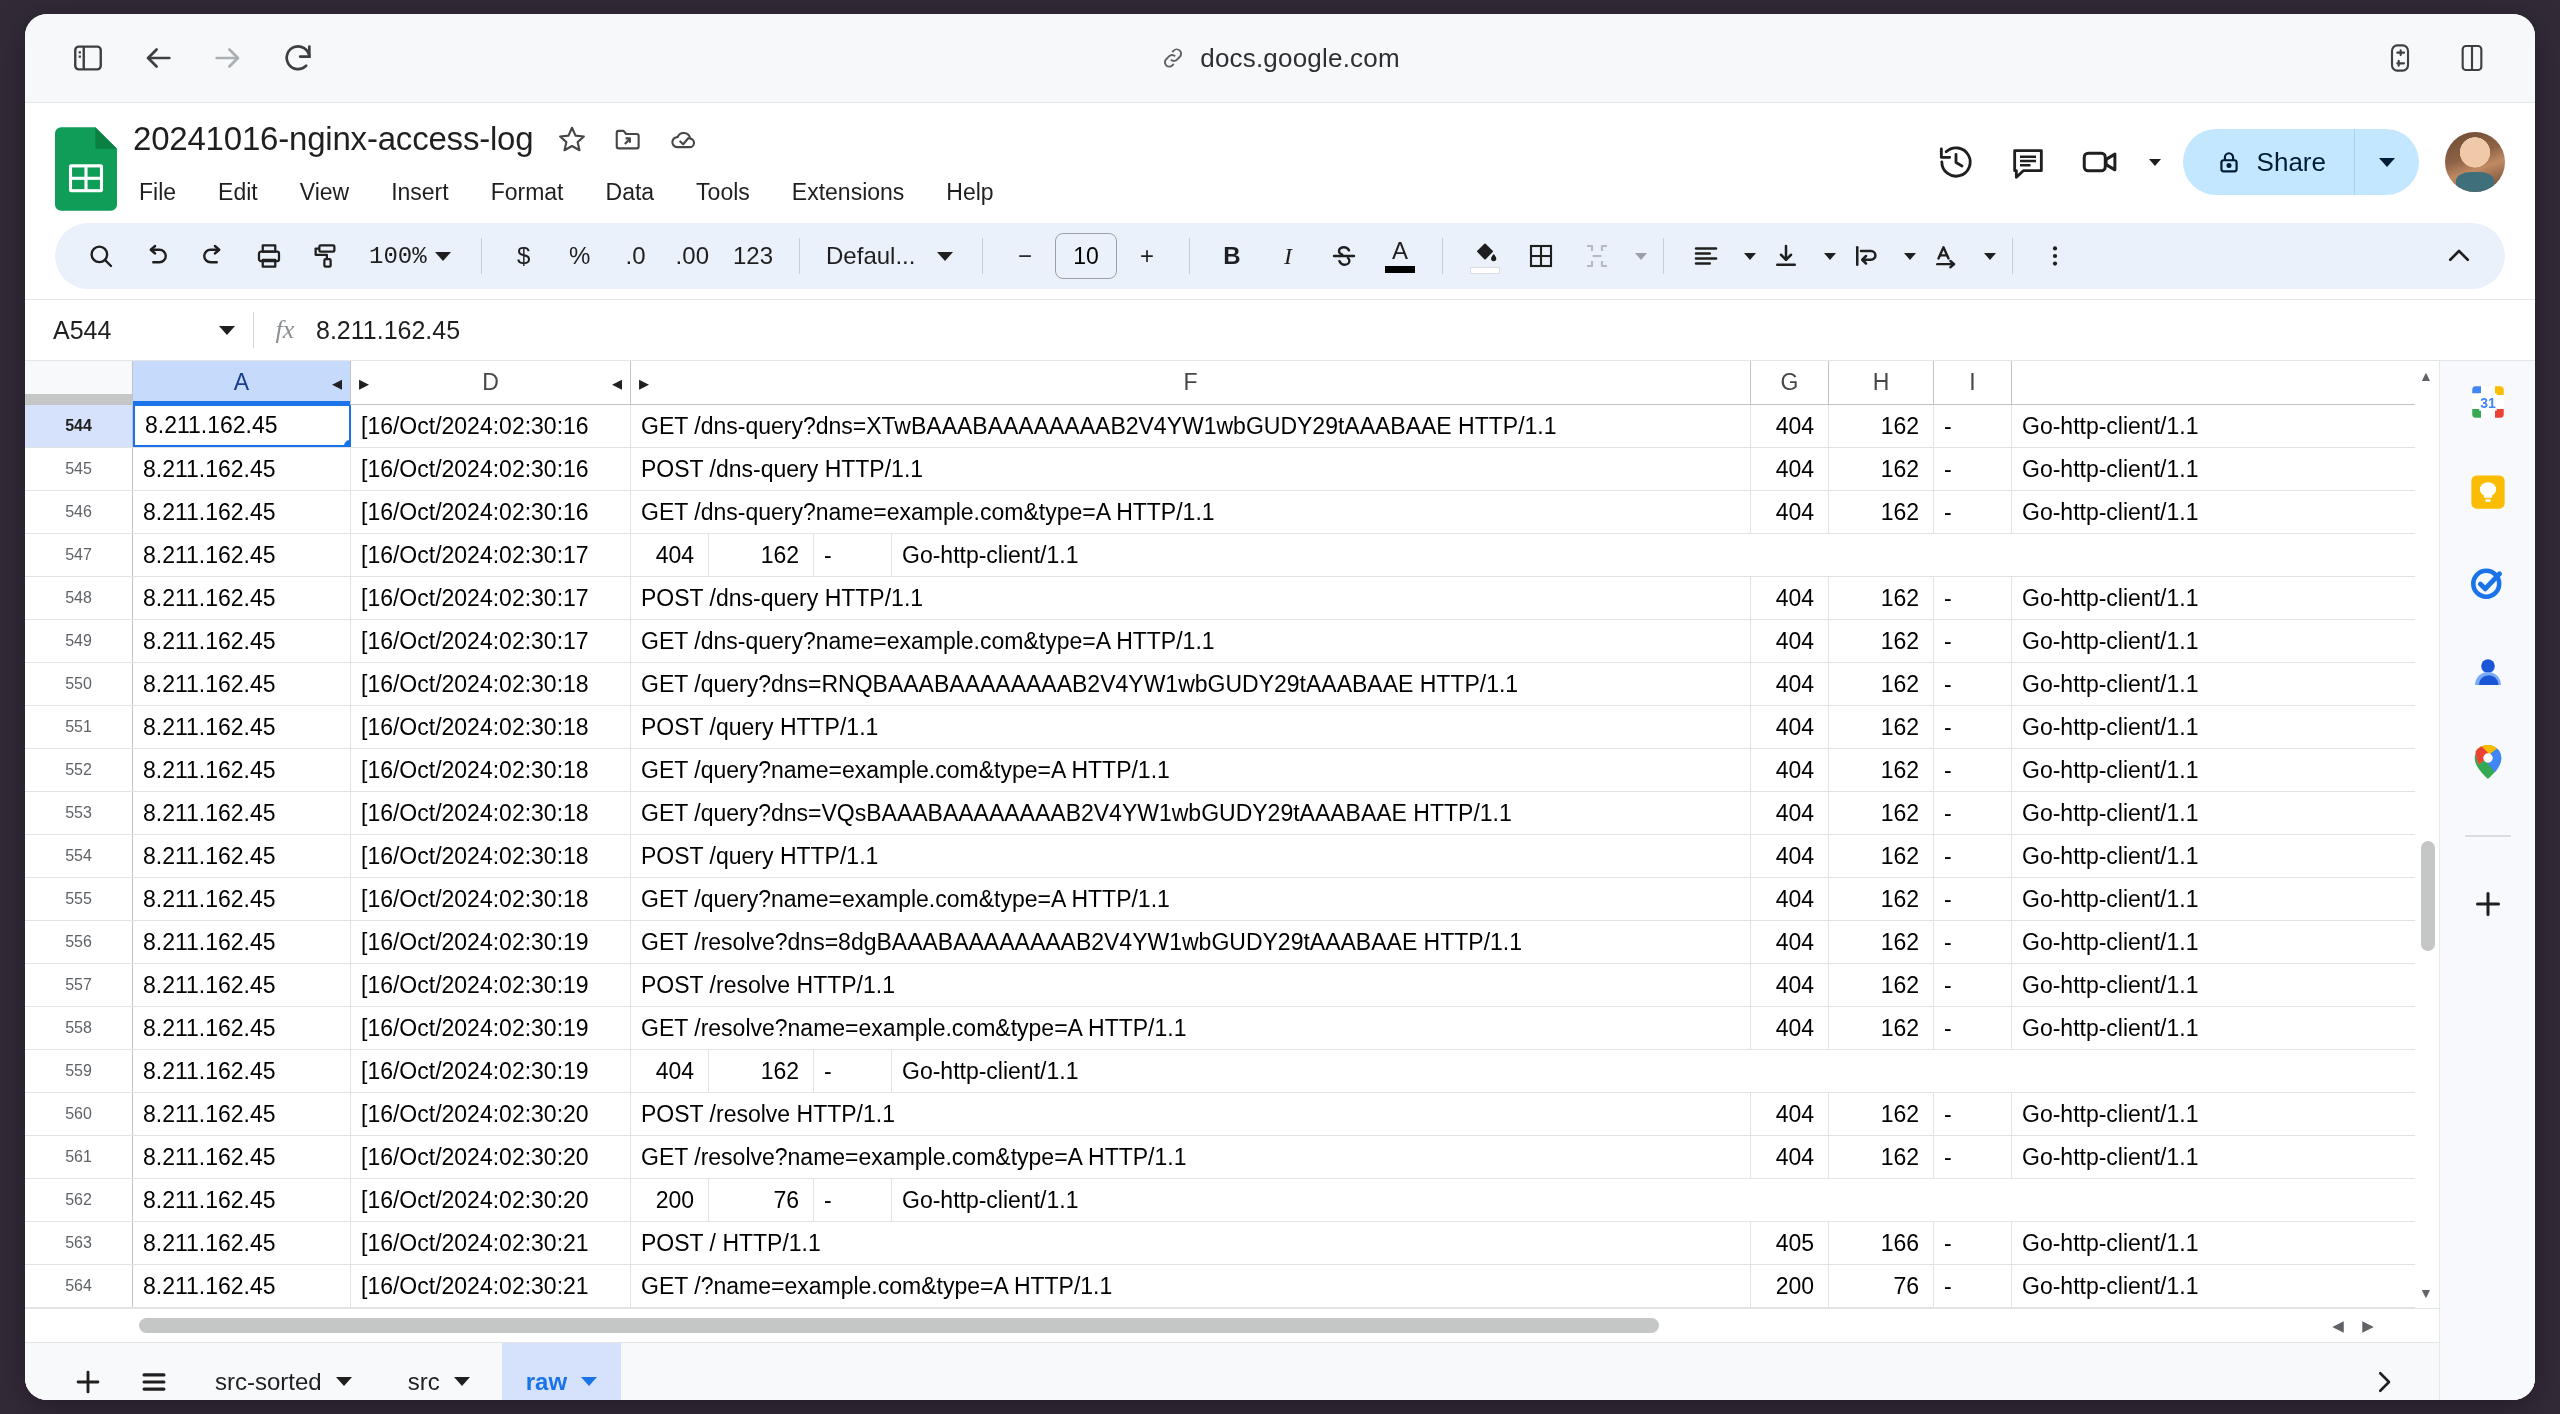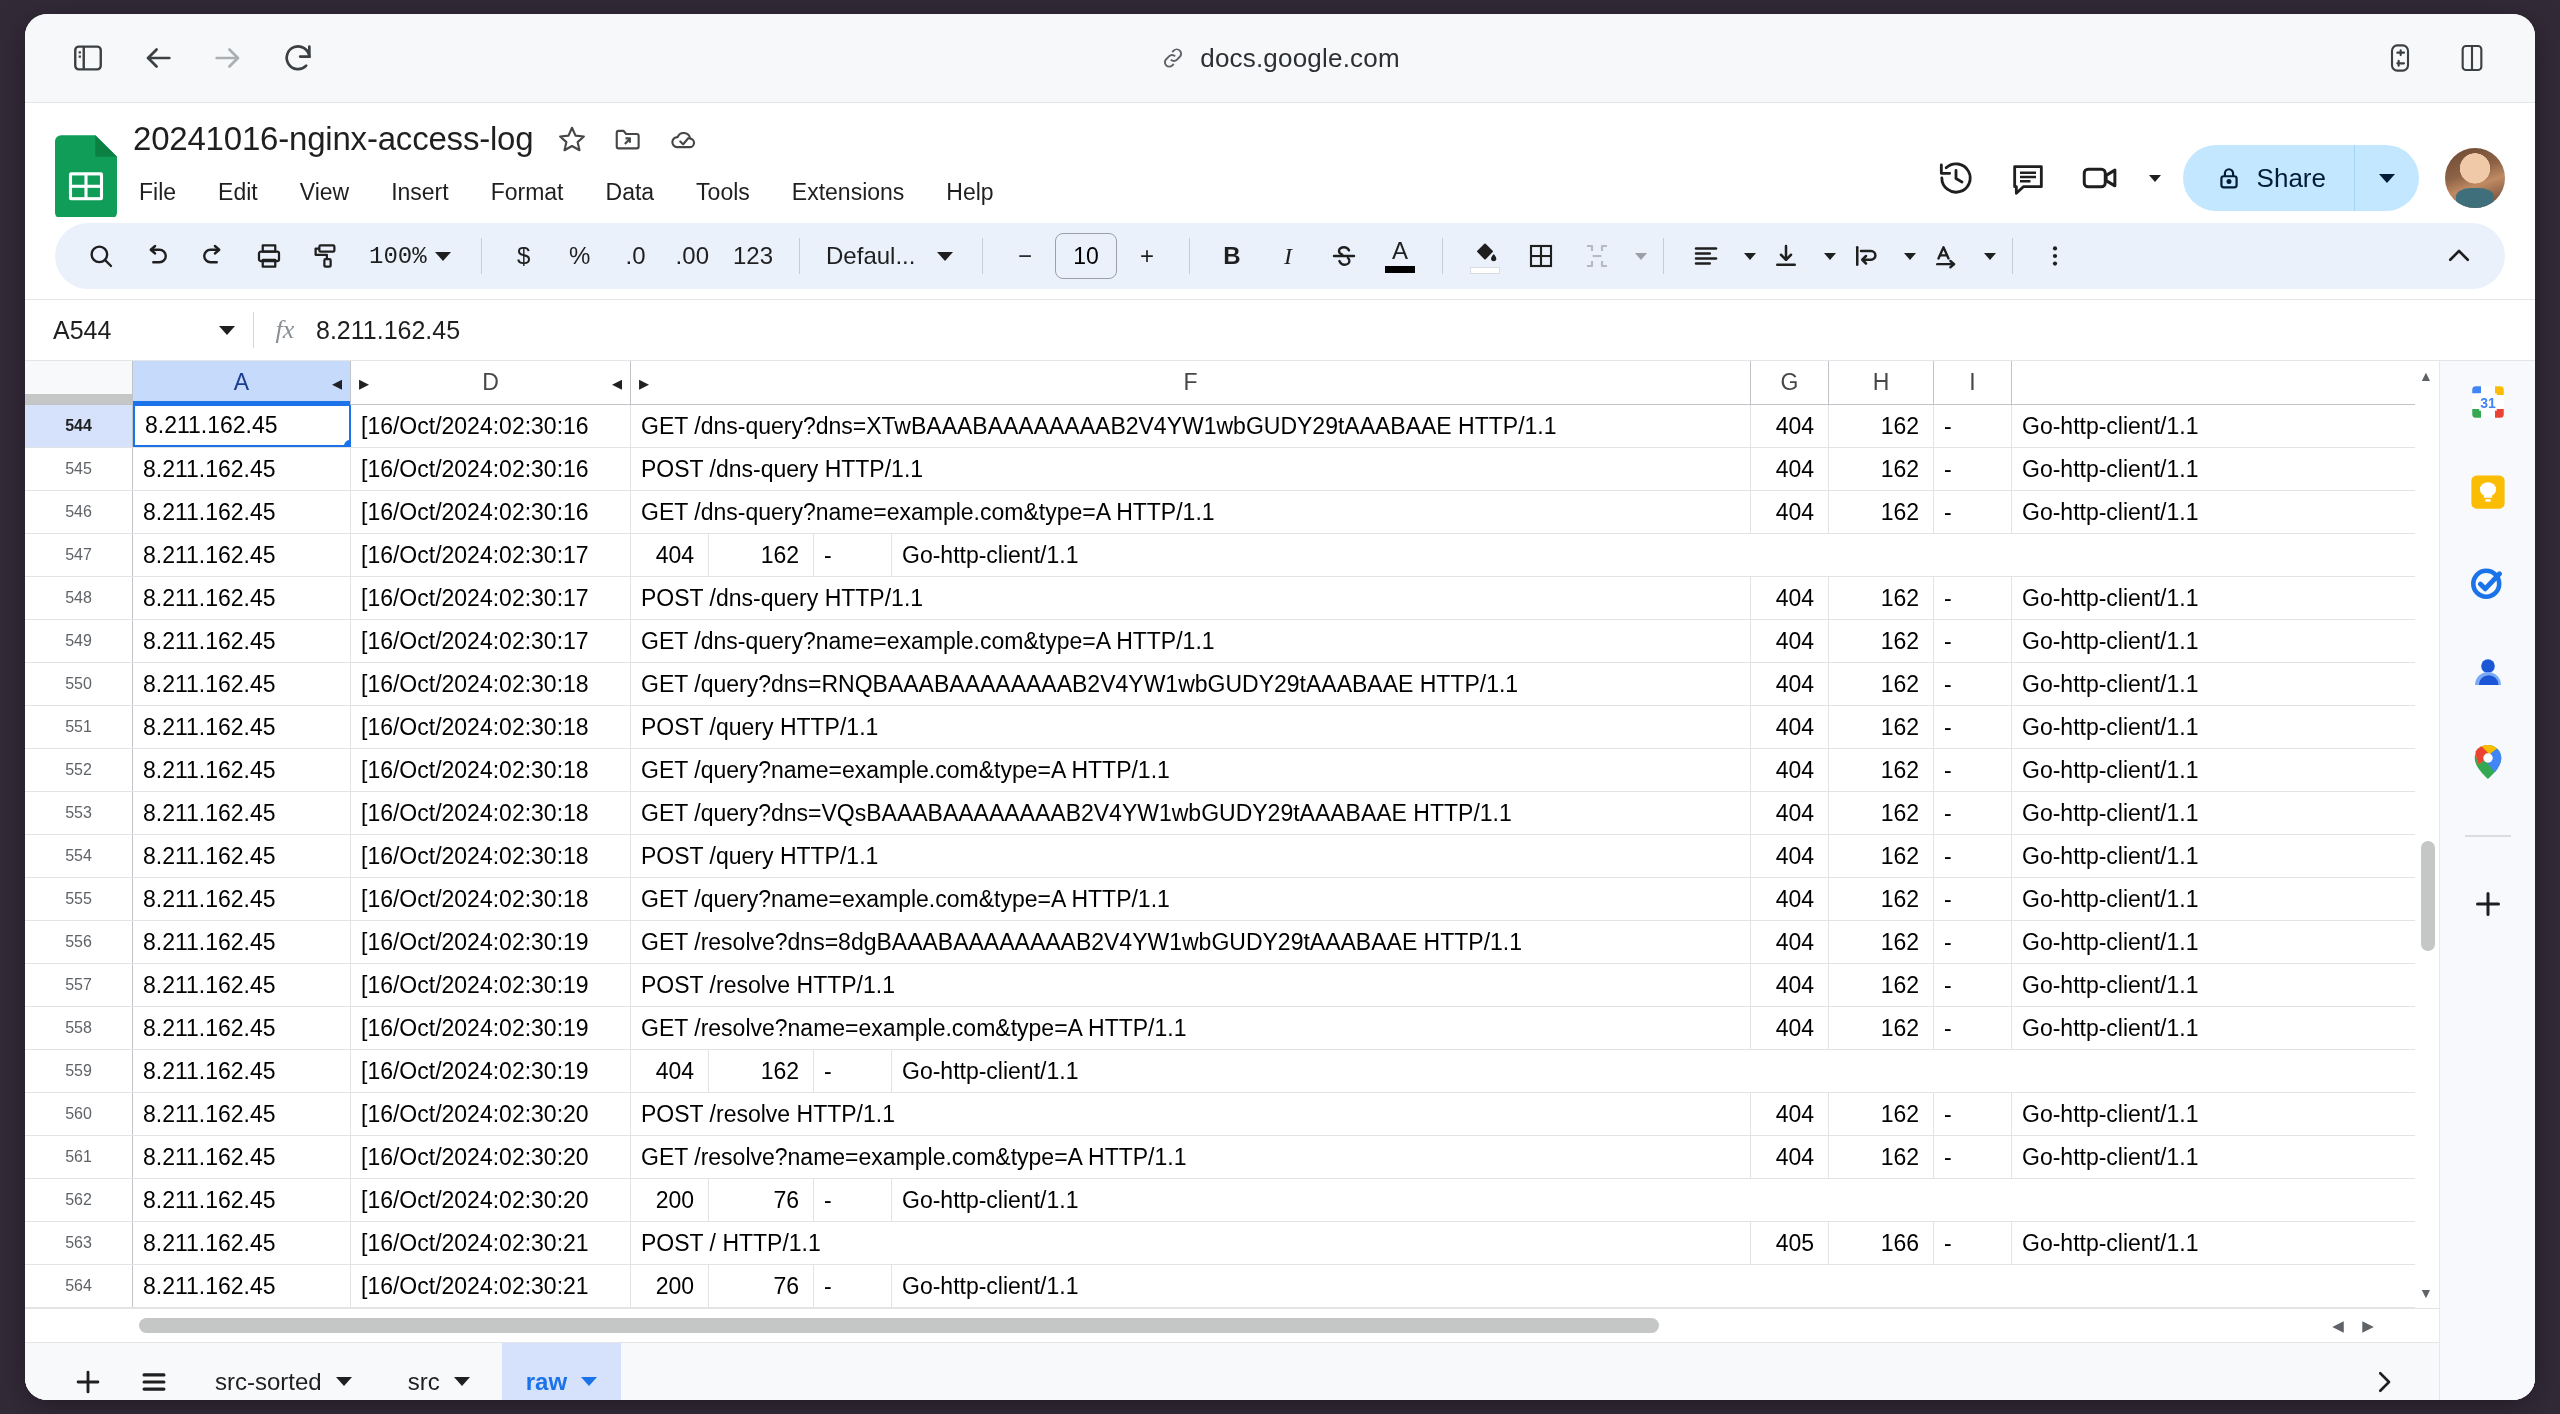--- a/index.html
+++ b/index.html
@@ -67,21 +67,21 @@
     background: #f7f9fc;
     border-left: 1px solid #e6e8eb;
     display: flex; flex-direction: column; align-items: center;
     padding-top: 18px; gap: 44px;
   }
   .sp-icon { width: 46px; height: 46px; display:flex; align-items:center; justify-content:center; }
   .sp-div { width: 46px; height: 2px; background: #dadce0; margin-top: 6px; }
 
   
   .docheader {
-    display: flex; align-items: flex-end;
+    display: flex; align-items: flex-start;
     padding: 16px 30px 6px 30px;
     background: #ffffff;
   }
   .logo { width: 62px; height: 84px; margin-right: 16px; padding-top: 8px; }
   .title-block { display: flex; flex-direction: column; }
   .title-row { display: flex; align-items: center; gap: 22px; }
   .doctitle {
     font-size: 33px; color: #1f1f1f; font-weight: 400;
     letter-spacing: -.2px; line-height: 40px;
   }
@@ -754,20 +754,21 @@
                   <div class="cell w-f">POST / HTTP/1.1</div>
                   <div class="cell w-g num">405</div>
                   <div class="cell w-h num">166</div>
                   <div class="cell w-i">-</div>
                   <div class="cell w-j blank">Go-http-client/1.1</div>
                 </div>
                 <div class="row">
                   <div class="rh">564</div>
                   <div class="cell w-a">8.211.162.45</div>
                   <div class="cell w-d">[16/Oct/2024:02:30:21</div>
+                  <div class="cell w-f">GET /?name=example.com&amp;type=A HTTP/1.1</div>
                   <div class="cell w-g num">200</div>
                   <div class="cell w-h num">76</div>
                   <div class="cell w-i">-</div>
                   <div class="cell w-j blank">Go-http-client/1.1</div>
                 </div>
               </div>
 
           <div class="vscroll">
             <div class="vbtn" style="top:6px;">▲</div>
             <div class="vthumb"></div>

